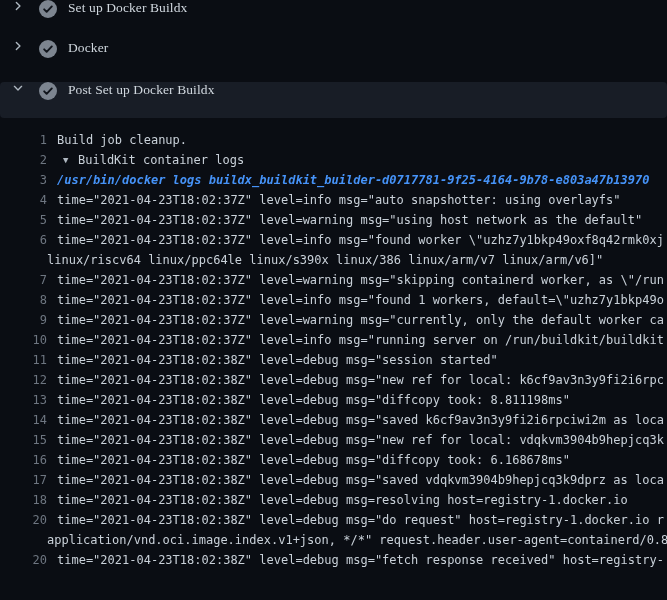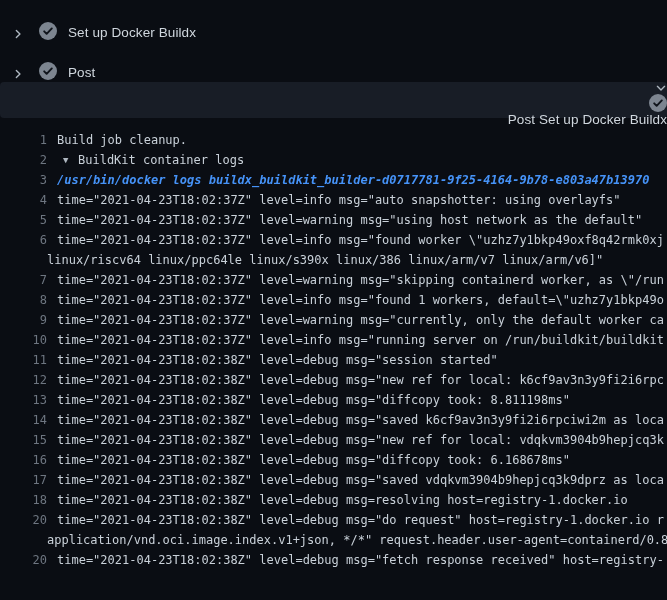--- a/index.html
+++ b/index.html
@@ -14,27 +14,27 @@
   }
   html,body{margin:0;padding:0;}
   body{
     width:667px;height:600px;overflow:hidden;
     background:var(--page-bg);
     font-family:"Liberation Sans", sans-serif;
   }
   
   .steps{width:667px;}
   .step-row{
-    height:40px;display:flex;align-items:flex-end;
-    padding:0 0 0 12px;box-sizing:border-box;cursor:pointer;
+    height:40px;display:flex;align-items:flex-start;
+    padding:0 0 0 12px;box-sizing:border-box;cursor:pointer;font-family:Liberation Serif, serif;
   }
   .step-row.expanded{
     background:var(--step-expanded-bg);
     border-radius:4px;
-    height:36px;margin:2px 0;flex-direction:column;
+    height:36px;margin:2px 0;
   }
   .step-chevron{
     width:12px;height:12px;flex:0 0 12px;display:flex;align-items:center;justify-content:center;
   }
   .step-check{
     margin-left:15px;width:18px;height:18px;flex:0 0 18px;
   }
   .step-label{
     margin-left:11px;
     color:var(--step-label);
@@ -81,21 +81,21 @@
     <div class="step-row">
     <span class="step-chevron">
         <svg width="12" height="12" viewBox="0 0 16 16">
           <path d="M5.8 3.2l4.8 4.8-4.8 4.8" stroke="#afb8c1" stroke-width="1.8" fill="none" stroke-linecap="round" stroke-linejoin="round"></path>
         </svg>
       </span>
     <span class="step-check"><svg width="18" height="18" viewBox="0 0 16 16">
           <circle cx="8" cy="8" r="8" fill="#7d8590"></circle>
           <path d="M4.6 8.3l2.2 2.2 4.6-4.8" stroke="#10141b" stroke-width="1.7" fill="none" stroke-linecap="round" stroke-linejoin="round"></path>
         </svg></span>
-    <span class="step-label">Post</span>
+    <span class="step-label">Docker</span>
   </div>
     <div class="step-row expanded">
     <span class="step-chevron">
         <svg width="12" height="12" viewBox="0 0 16 16">
           <path d="M3.2 5.8l4.8 4.8 4.8-4.8" stroke="#afb8c1" stroke-width="1.8" fill="none" stroke-linecap="round" stroke-linejoin="round"></path>
         </svg>
       </span>
     <span class="step-check"><svg width="18" height="18" viewBox="0 0 16 16">
           <circle cx="8" cy="8" r="8" fill="#7d8590"></circle>
           <path d="M4.6 8.3l2.2 2.2 4.6-4.8" stroke="#10141b" stroke-width="1.7" fill="none" stroke-linecap="round" stroke-linejoin="round"></path>

